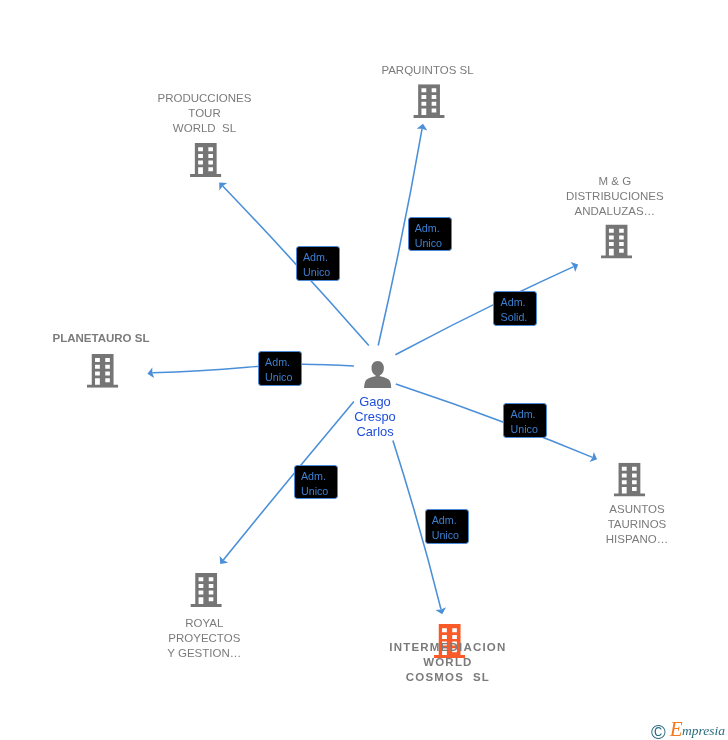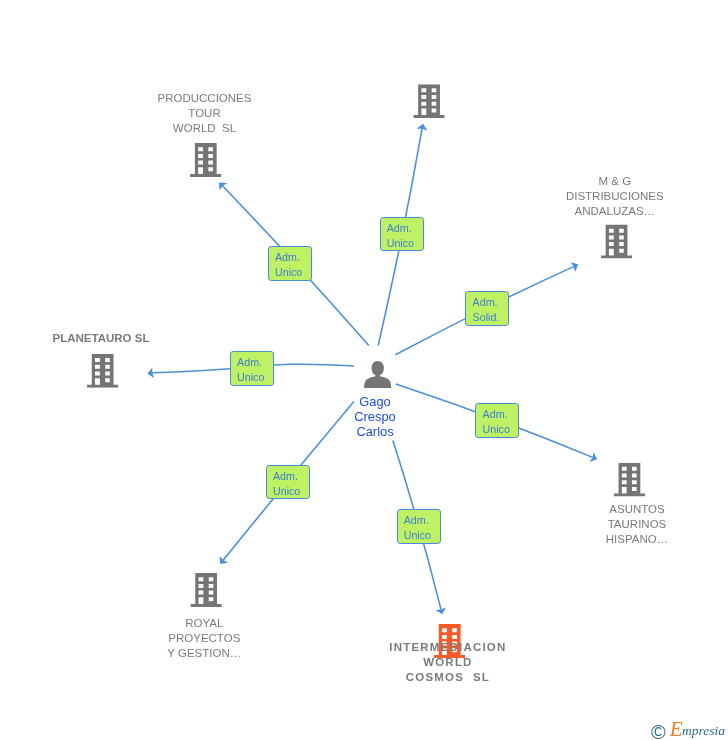--- a/index.html
+++ b/index.html
@@ -16,23 +16,23 @@
     position:absolute; text-align:center; color:#7b7b7b;
     font-size:11.5px; line-height:15px; white-space:pre;
   }
   .center-label {
     position:absolute; text-align:center; color:#1d4ed8;
     font-size:12.9px; line-height:15px; white-space:pre;
   }
   .edge-label {
     position:absolute; box-sizing:border-box;
     border:1.6px solid #4a8ad8; border-radius:3.2px;
-    background:#bef264; color:#3d7fd0;
+    background:#000000; color:#3d7fd0;
     font-size:10.7px; line-height:15.1px; text-align:left;
-    white-space:pre; padding:3.0px 0 0 6.2px;
+    white-space:pre; padding:3.0px 0 0 6.2px;margin-left:28px;
   }
   .logo { position:absolute; left:651px; top:719px; white-space:nowrap; line-height:1; }
   .logo .copy { color:#2b6d80; font-family:"Liberation Sans", sans-serif; font-size:20px; vertical-align:-4px; }
   .logo .brand-e { color:#f4791f; font-family:"Liberation Serif", serif; font-style:italic; font-size:21px; margin-left:4px; vertical-align:-1px; }
   .logo .brand-rest { color:#2b6d80; font-family:Liberation Serif, serif; font-style:italic; font-size:13.5px; margin-left:-0.5px; }
 </style>
 </head>
 <body>
 
 <div id="stage">
@@ -84,20 +84,21 @@
     <use href="#building" x="190.05" y="143.1" width="31.3" height="33.8" fill="#757575"></use>
     <use href="#building" x="600.85" y="224.6" width="31.3" height="33.8" fill="#757575"></use>
     <use href="#building" x="86.95" y="354.0" width="31.3" height="33.8" fill="#757575"></use>
     <use href="#building" x="613.75" y="462.7" width="31.3" height="33.8" fill="#757575"></use>
     <use href="#building" x="190.45" y="573.1" width="31.3" height="33.8" fill="#757575"></use>
     <use href="#building" x="433.95" y="624.1" width="31.3" height="33.8" fill="#fa5a28"></use>
 
     <use href="#person" x="364" y="361" width="27.4" height="26.9" fill="#757575"></use>
   </svg>
 
+  <div class="node-label" style="left:327.5px; top:62.6px; width:200px;">PARQUINTOS SL</div>
   <div class="node-label" style="left:514.8px; top:173.8px; width:200px;">M &amp; G
 DISTRIBUCIONES
 ANDALUZAS…</div>
   <div class="node-label" style="left:104.5px; top:90.9px; width:200px;">PRODUCCIONES
 TOUR
 WORLD  SL</div>
   <div class="node-label" style="left:1.0px; top:331.1px; width:200px;font-weight:bold;">PLANETAURO SL</div>
   <div class="node-label" style="left:537px; top:501.6px; width:200px;">ASUNTOS
 TAURINOS
 HISPANO…</div>

